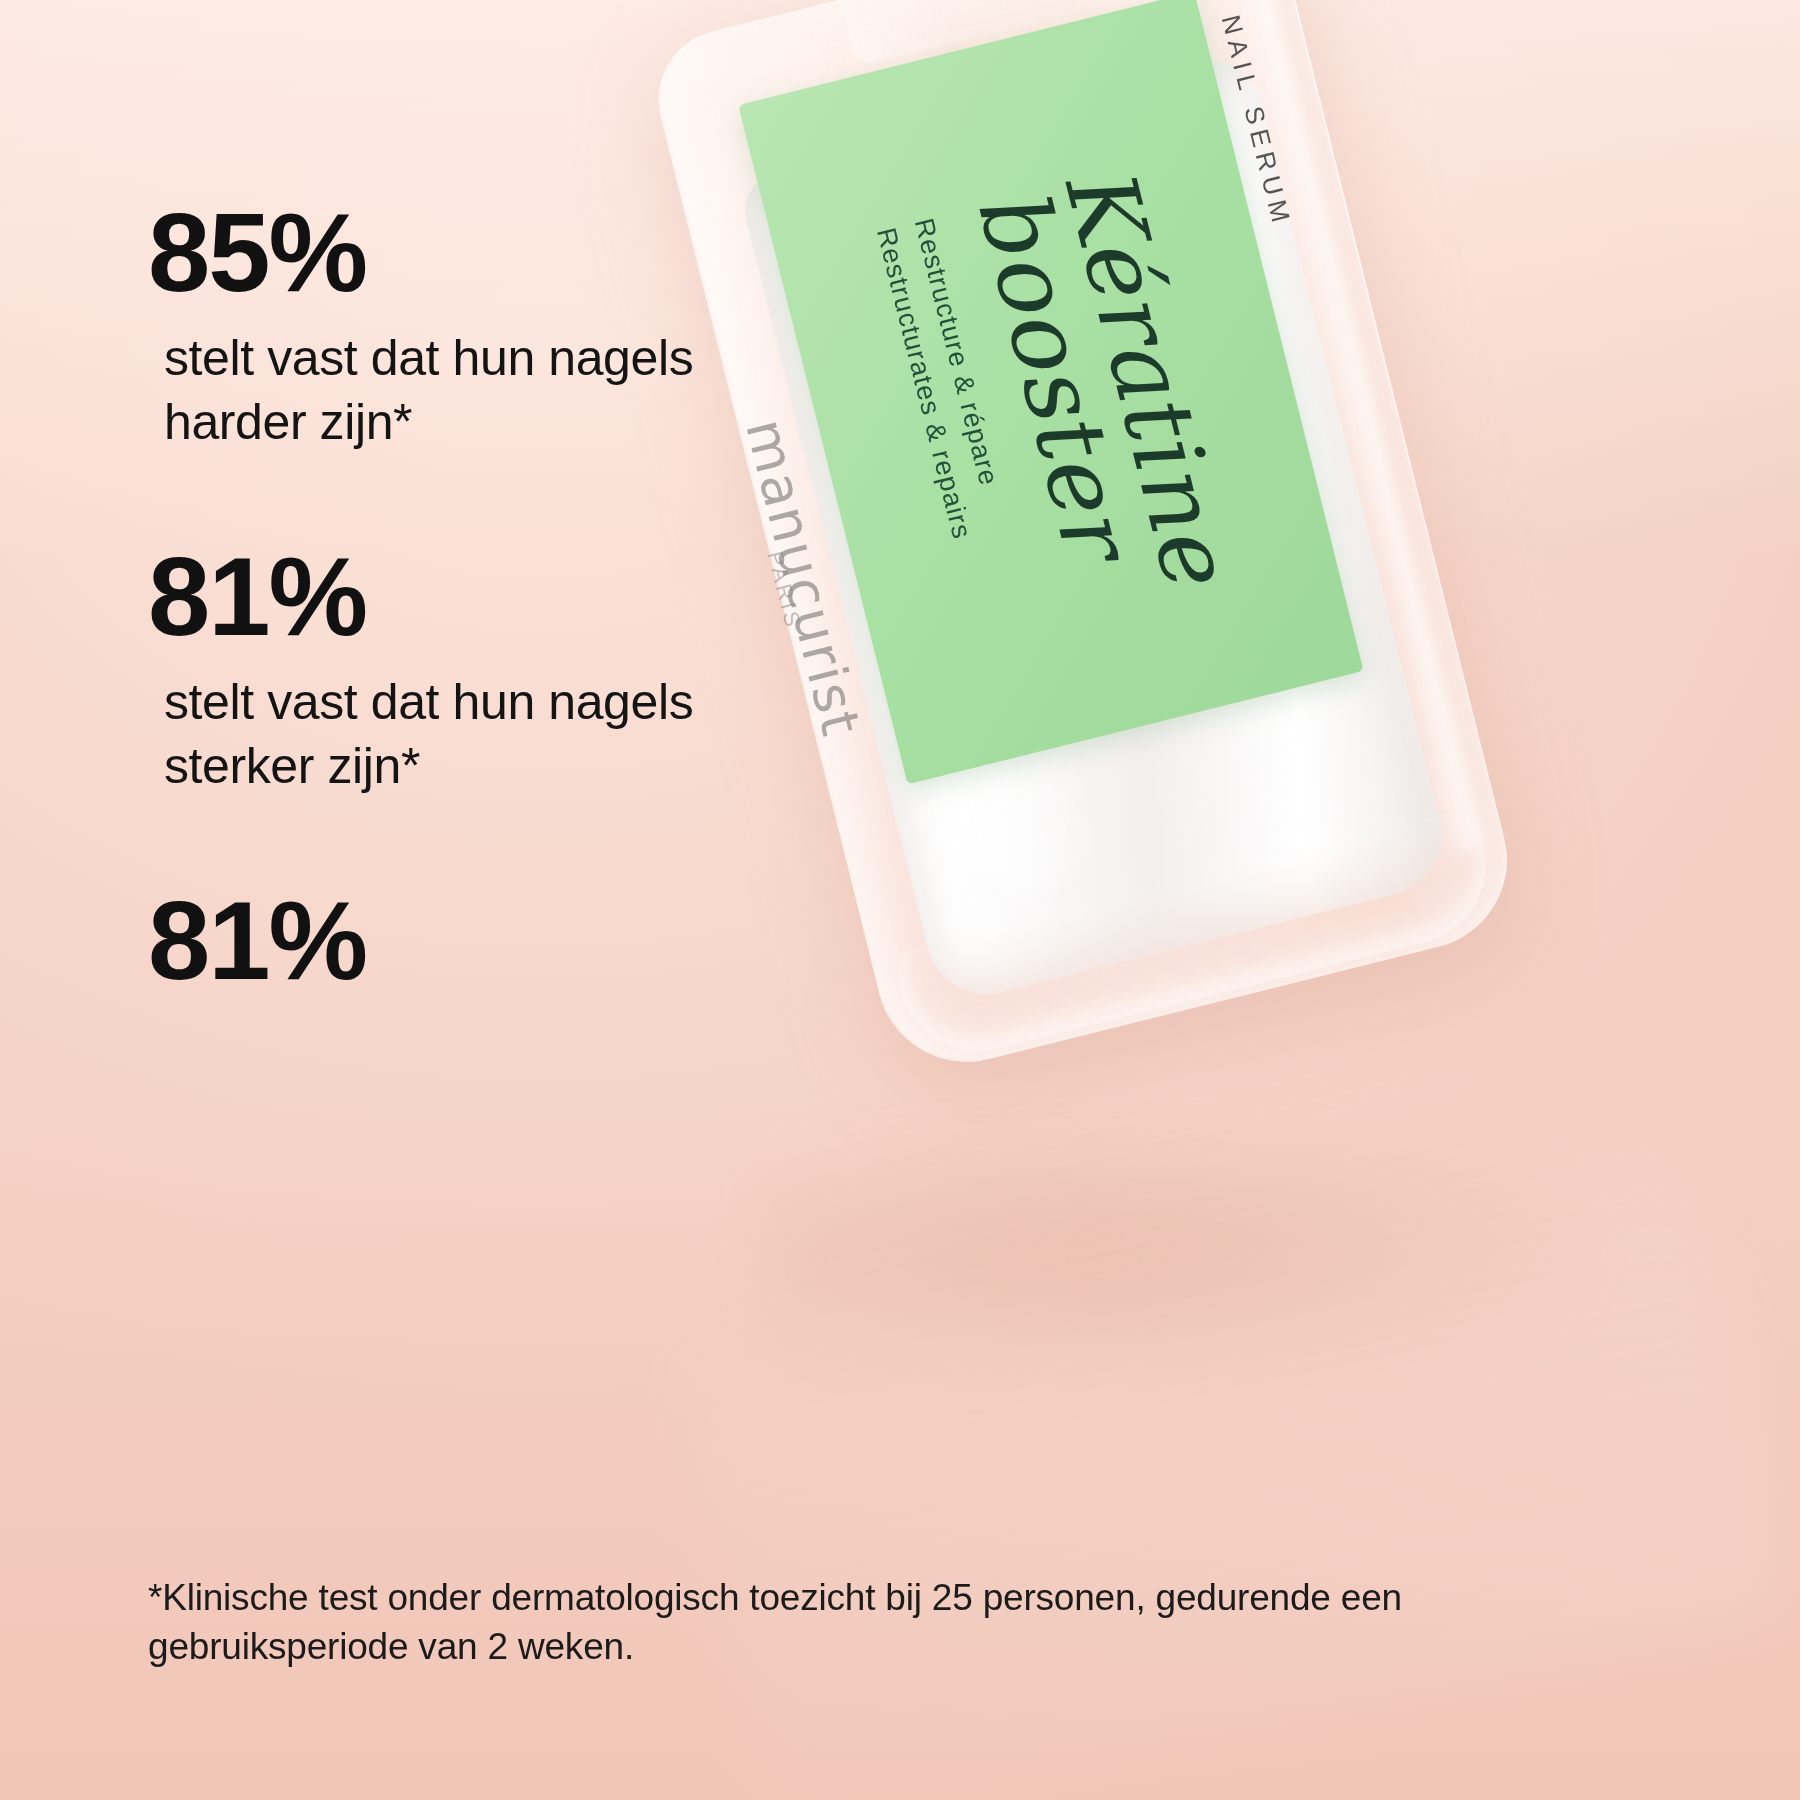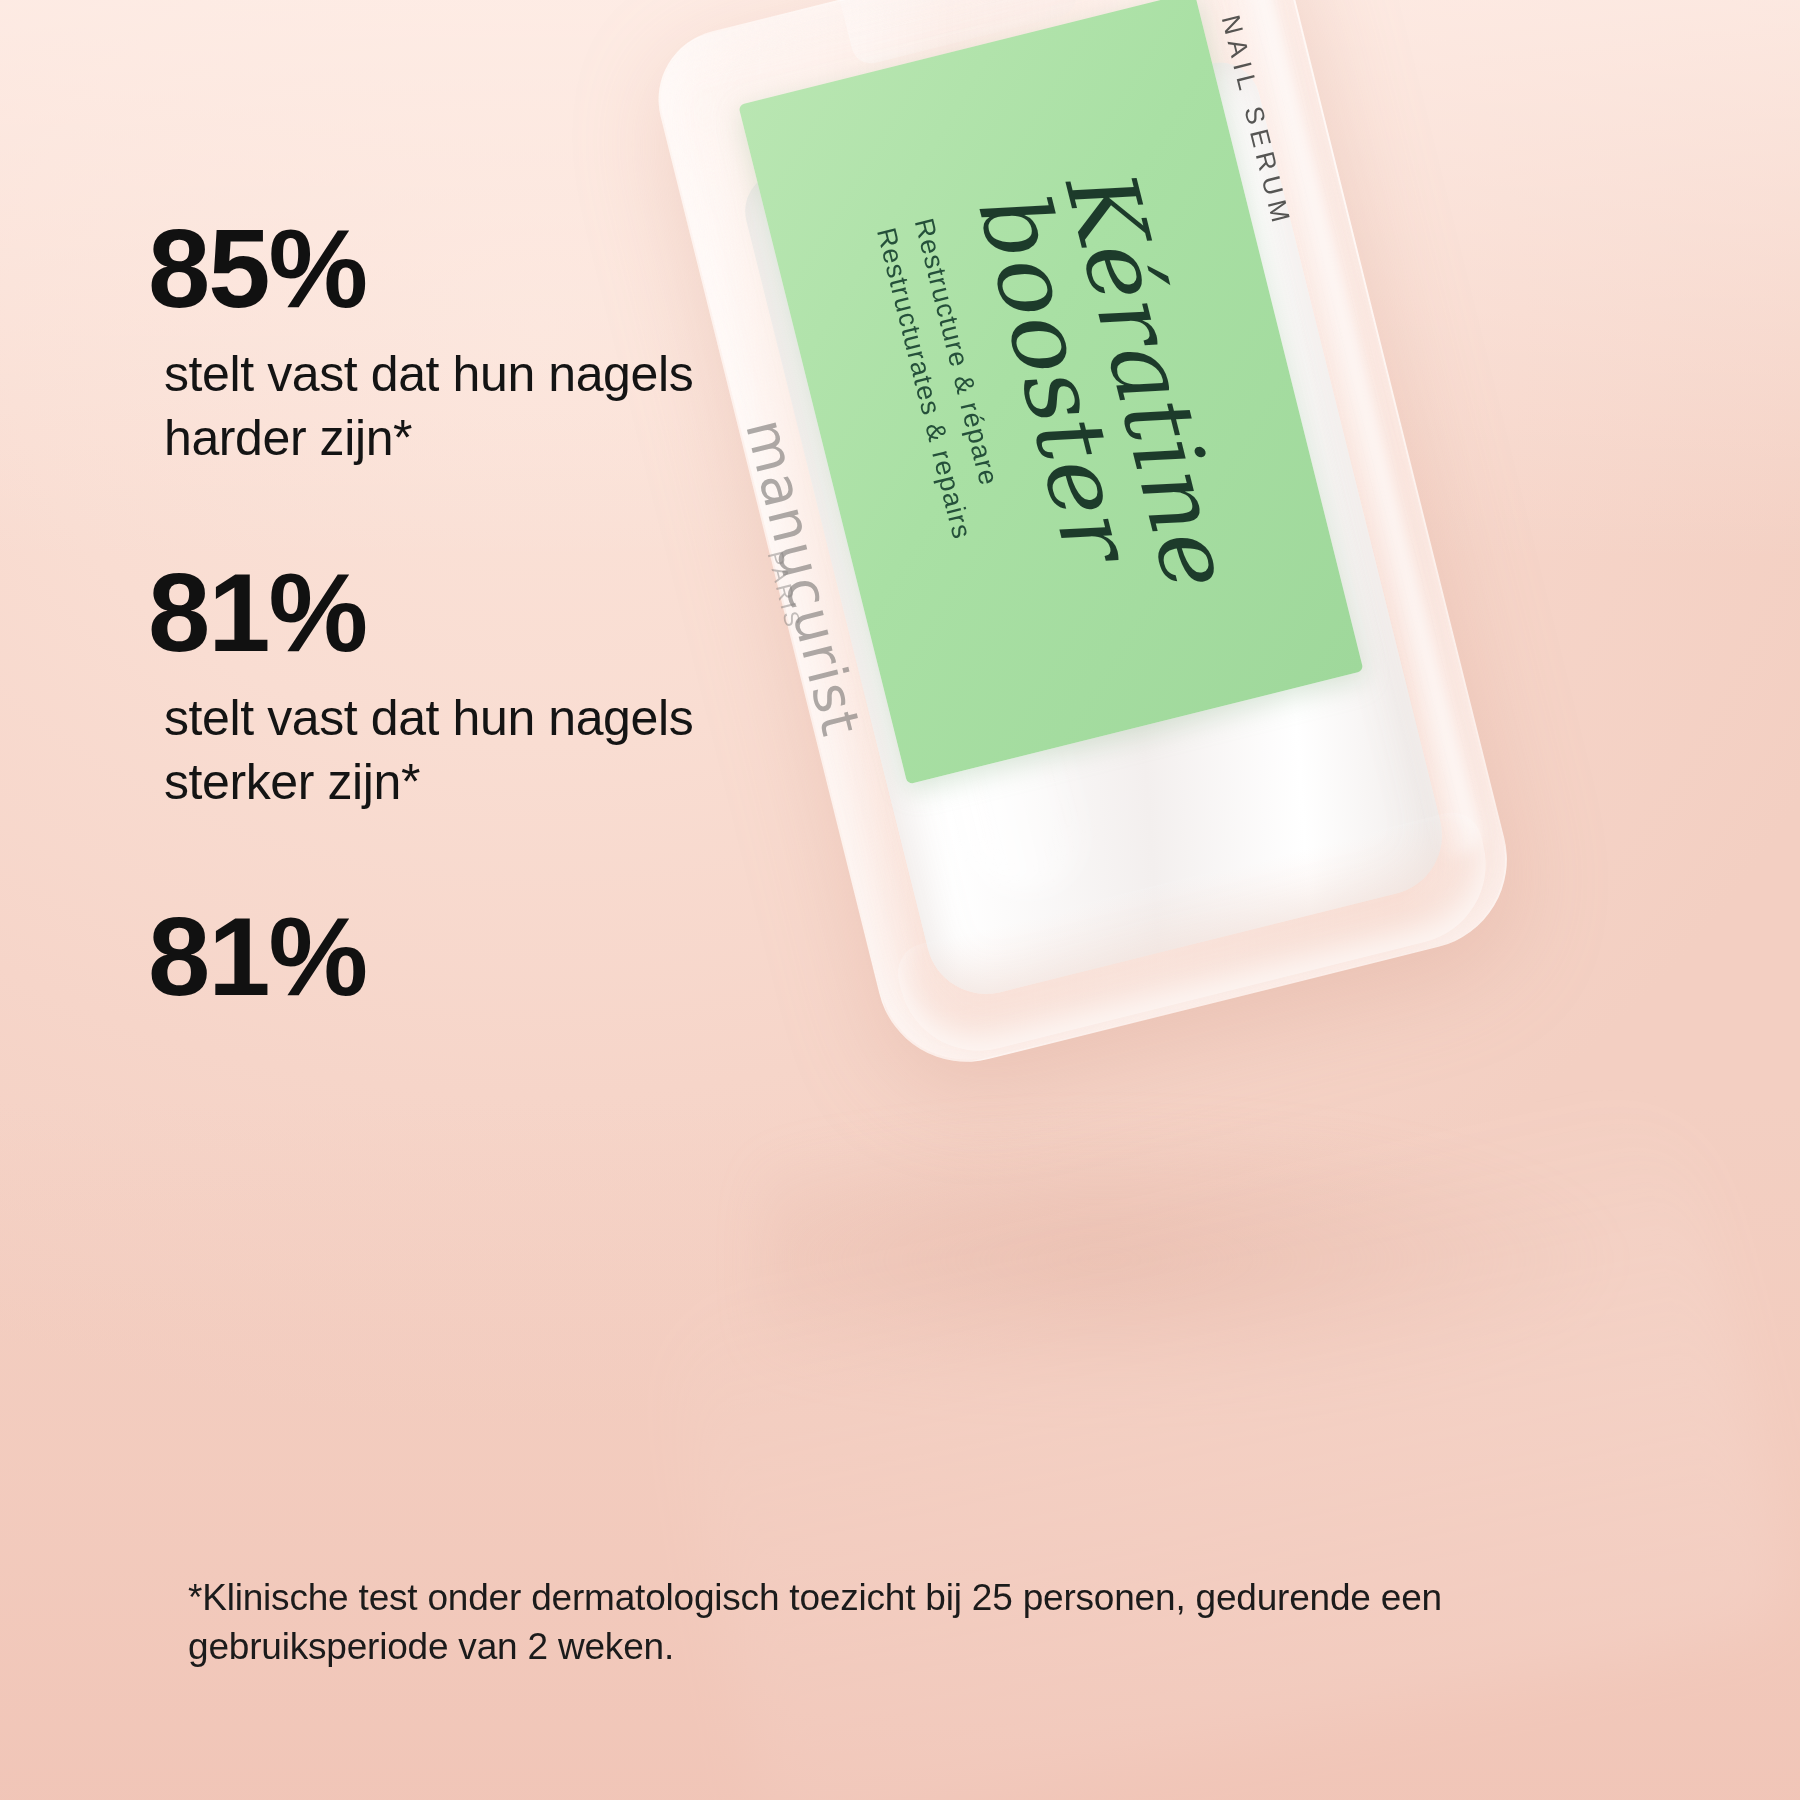--- a/index.html
+++ b/index.html
@@ -33,21 +33,21 @@
     left: 0; top: 0;
     width: 100%; height: 560px;
     background: linear-gradient(to bottom, rgba(255,240,234,0.75), rgba(255,240,234,0) 100%);
     pointer-events: none;
   }
 
   
   .stats {
     position: absolute;
     left: 148px;
-    top: 212px;
+    top: 196px;
     width: 640px;
   }
   .stat { margin-bottom: 86px; }
   .stat:last-child { margin-bottom: 0; }
   .stat-pct {
     font-size: 112px;
     font-weight: 700;
     letter-spacing: -2px;
     color: #111111;
     line-height: 1.02;
@@ -64,21 +64,20 @@
 
   .footnote {
     position: absolute;
     left: 148px;
     bottom: 128px;
     width: 1280px;
     font-size: 37px;
     line-height: 1.34;
     color: #1b1b1b;
     letter-spacing: -0.2px;
-    margin-left: 40px;
   }
 
   
   #bottle-wrap {
     position: absolute;
     left: 640px;
     top: -120px;
     width: 1200px;
     height: 1400px;
     transform: rotate(-14deg);

